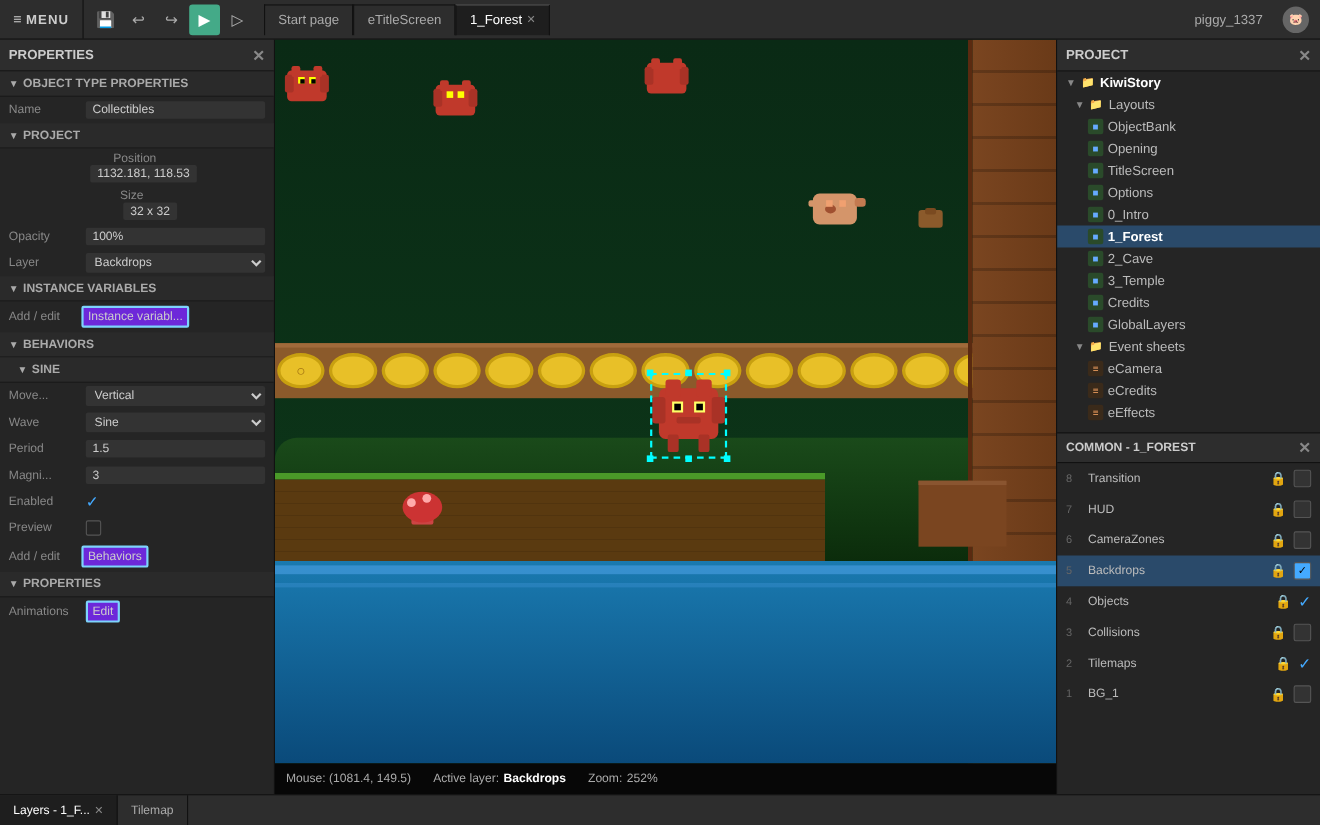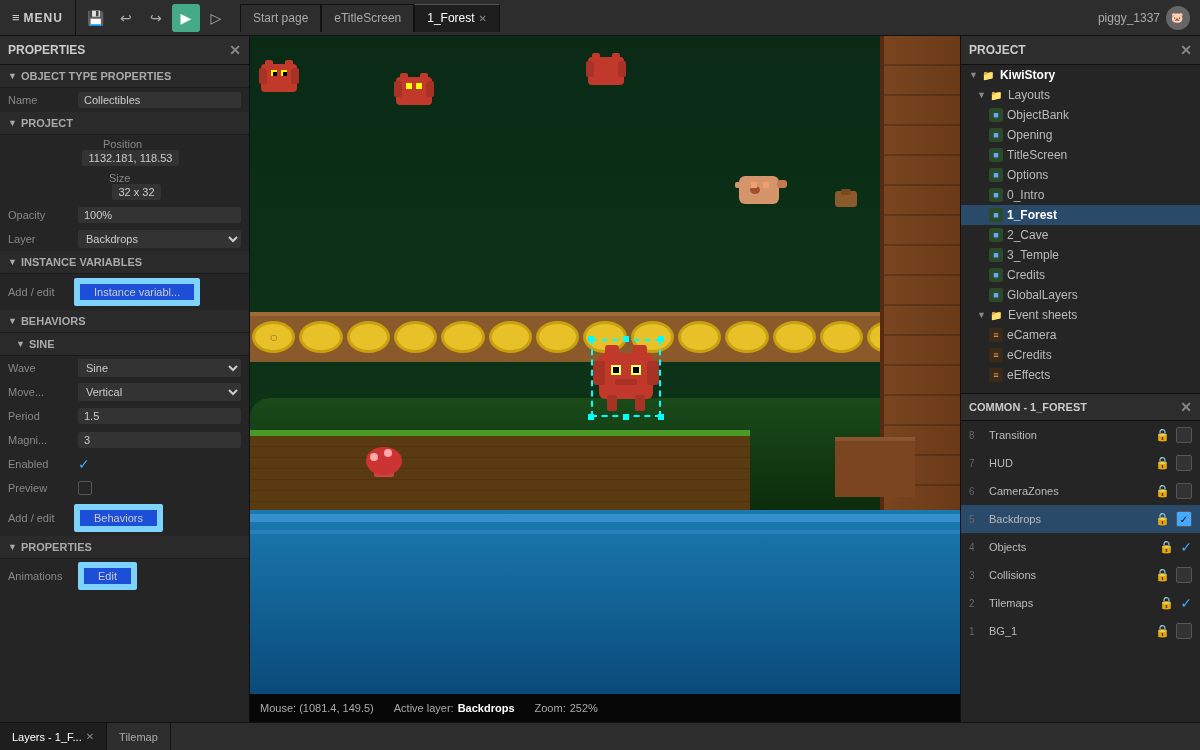--- a/index.html
+++ b/index.html
@@ -8,39 +8,39 @@
     
     .top-bar { display: flex; align-items: center; background: #2d2d2d; height: 36px; border-bottom: 1px solid #111; flex-shrink: 0; }
     .menu-btn { display: flex; align-items: center; gap: 4px; padding: 0 12px; height: 100%; color: #ccc; cursor: pointer; font-weight: bold; font-size: 13px; border-right: 1px solid #111; }
     .toolbar-icons { display: flex; align-items: center; gap: 2px; padding: 0 6px; }
     .toolbar-icon { width: 28px; height: 28px; display: flex; align-items: center; justify-content: center; cursor: pointer; border-radius: 3px; color: #aaa; font-size: 14px; }
     .play-btn { background: #4a8; color: white; border-radius: 3px; }
     .tabs-area { display: flex; align-items: flex-end; flex: 1; padding-left: 4px; }
     .tab { display: flex; align-items: center; gap: 4px; padding: 6px 12px; background: #2d2d2d; border: 1px solid #111; border-bottom: none; cursor: pointer; font-size: 12px; color: #aaa; height: 28px; }
     .tab.active { background: #1e1e1e; color: #fff; border-top: 1px solid #555; }
     .tab .close-x { font-size: 10px; cursor: pointer; color: #888; }
-    .user-area { display: flex; align-items: center; gap: 6px; padding: 0 10px; color: #aaa; font-size: 12px; }
+    .user-area { display: flex; align-items: center; gap: 18px; padding: 0 10px; color: #aaa; font-size: 12px; }
     .avatar { width: 24px; height: 24px; border-radius: 50%; background: #666; display: flex; align-items: center; justify-content: center; font-size: 10px; }
 
     
     .main-area { display: flex; flex: 1; overflow: hidden; }
 
     
     .left-panel { width: 250px; background: #252525; border-right: 1px solid #111; display: flex; flex-direction: column; overflow-y: auto; flex-shrink: 0; }
     .panel-header { display: flex; align-items: center; justify-content: space-between; padding: 6px 8px; background: #2d2d2d; border-bottom: 1px solid #111; font-size: 12px; font-weight: bold; color: #ccc; }
     .panel-close { cursor: pointer; color: #888; font-size: 14px; }
     .section-header { display: flex; align-items: center; gap: 4px; padding: 5px 8px; background: #2a2a2a; color: #aaa; font-size: 11px; font-weight: bold; cursor: pointer; border-bottom: 1px solid #1a1a1a; }
     .section-arrow { font-size: 9px; }
     .prop-row { display: flex; align-items: center; padding: 3px 8px; min-height: 24px; }
     .prop-label { width: 70px; color: #888; font-size: 11px; flex-shrink: 0; }
     .prop-value { flex: 1; color: #ccc; font-size: 11px; background: #333; padding: 2px 6px; border-radius: 2px; }
     select.prop-select { flex: 1; background: #333; color: #ccc; border: none; padding: 2px 4px; font-size: 11px; border-radius: 2px; cursor: pointer; }
     .add-edit-row { display: flex; align-items: center; padding: 4px 8px; gap: 6px; }
     .add-edit-label { color: #888; font-size: 11px; width: 60px; }
-    .btn-small { background: #1d4ed8; border: 6px solid #7dd3fc; color: #ccc; padding: 2px 14px; font-size: 11px; border-radius: 2px; cursor: pointer; }
+    .btn-small { background: #6d28d9; border: 2px solid #7dd3fc; color: #ccc; padding: 2px 4px; font-size: 11px; border-radius: 2px; cursor: pointer; }
     .checkbox-icon { color: #4af; font-size: 14px; }
     .checkbox-empty { width: 14px; height: 14px; border: 1px solid #555; display: inline-block; border-radius: 2px; }
     .indent { padding-left: 20px; flex-direction: column; }
     .prop-label-indent { width: 55px; color: #888; font-size: 11px; flex-shrink: 0; }
 
     
     .canvas-area { flex: 1; background: #1a1a1a; position: relative; overflow: hidden; }
     .status-bar { position: absolute; bottom: 0; left: 0; right: 0; height: 28px; background: rgba(0,0,0,0.7); display: flex; align-items: center; padding: 0 10px; font-size: 11px; color: #aaa; }
 
     
@@ -165,31 +165,31 @@
     <div class="section-header">
       <span class="section-arrow">▼</span>
       <span>BEHAVIORS</span>
     </div>
 
     <div class="section-header" style="padding-left:16px;">
       <span class="section-arrow">▼</span>
       <span>SINE</span>
     </div>
     <div class="prop-row">
+      <span class="prop-label">Move...</span>
+      <select class="prop-select">
+        <option>Vertical</option>
+        <option>Horizontal</option>
+      </select>
+    </div>
+    <div class="prop-row">
       <span class="prop-label">Wave</span>
       <select class="prop-select">
         <option>Sine</option>
         <option>Triangle</option>
-      </select>
-    </div>
-    <div class="prop-row">
-      <span class="prop-label">Move...</span>
-      <select class="prop-select">
-        <option>Vertical</option>
-        <option>Horizontal</option>
       </select>
     </div>
     <div class="prop-row">
       <span class="prop-label">Period</span>
       <span class="prop-value">1.5</span>
     </div>
     <div class="prop-row">
       <span class="prop-label">Magni...</span>
       <span class="prop-value">3</span>
     </div>

